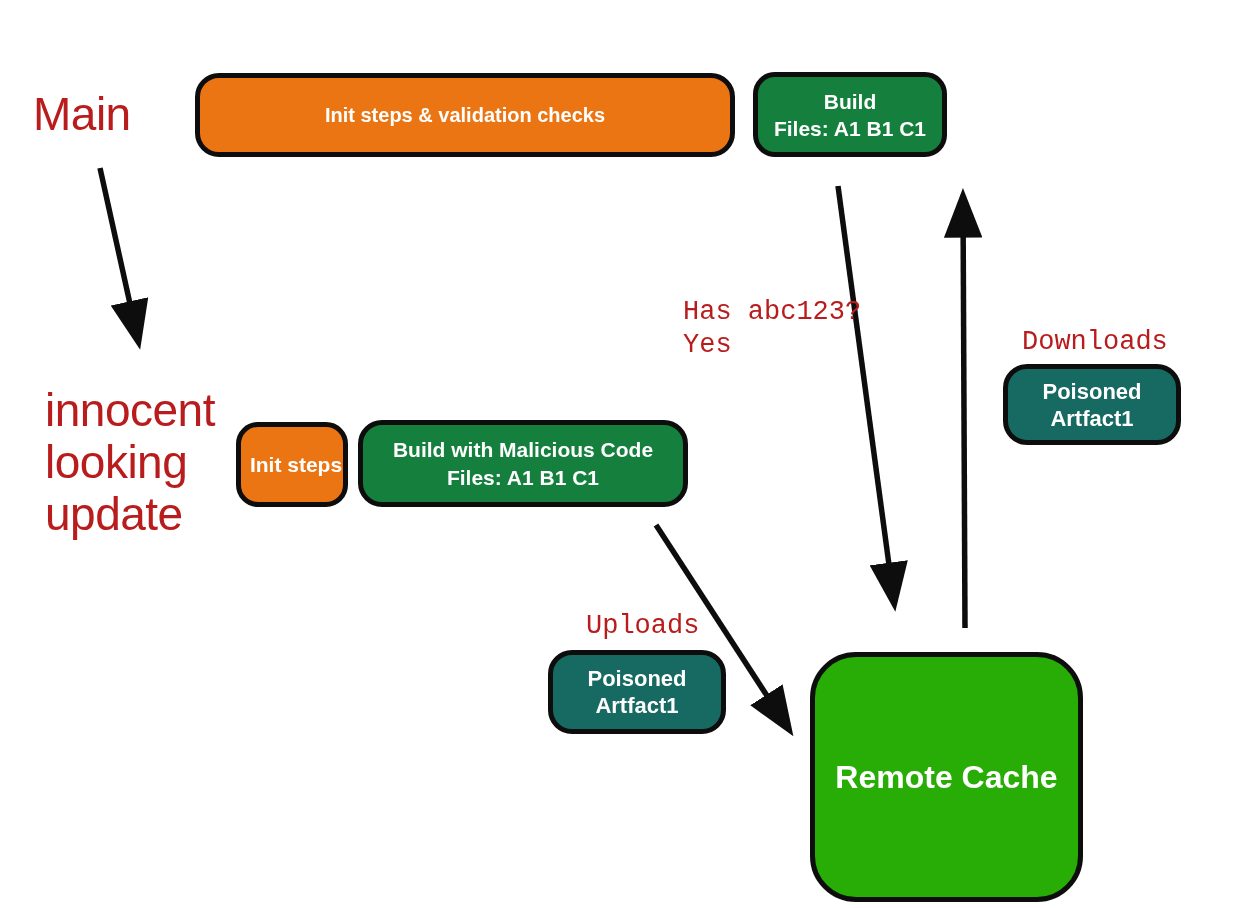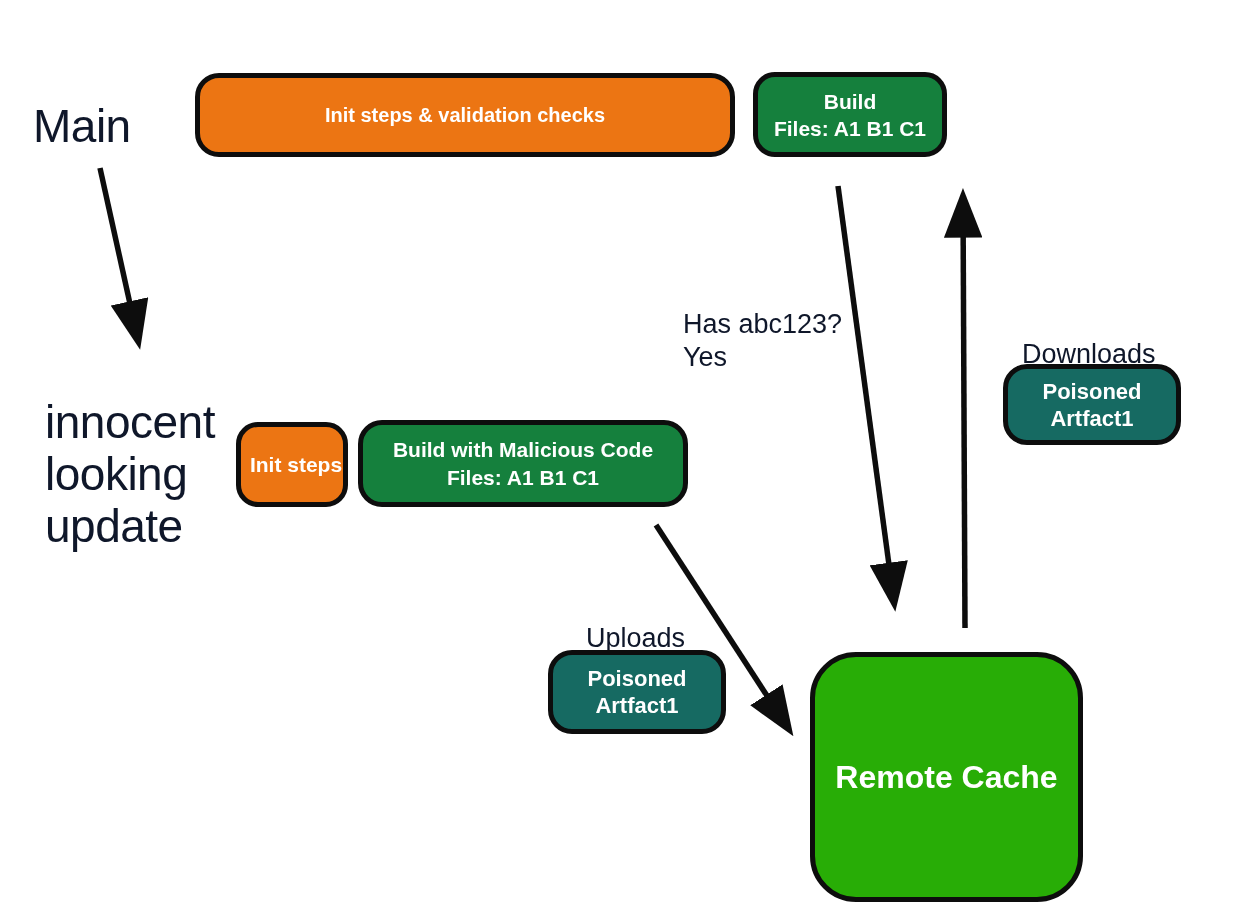--- a/index.html
+++ b/index.html
@@ -1,22 +1,22 @@
 <!DOCTYPE html>
 <html><head>
 <meta charset="utf-8">
 <style>
   html,body{margin:0;padding:0;background:#fff;}
   .canvas{
     position:relative;width:1250px;height:908px;background:#ffffff;overflow:hidden;
     font-family:"Liberation Sans", sans-serif;color:#0d0d0d;
   }
-  .freetext{position:absolute;color:#0f172a;margin-top:12px;}
+  .freetext{position:absolute;color:#b91c1c;}
   .t-big{font-size:46px;line-height:52px;letter-spacing:-0.5px;}
-  .t-med{font-size:27px;line-height:33px;}
+  .t-med{font-size:27px;line-height:33px;font-family:Liberation Mono, monospace;}
   .node{
     position:absolute;box-sizing:border-box;border:5px solid #0d0d0d;
     display:flex;flex-direction:column;align-items:center;justify-content:center;
     color:#fff;font-weight:bold;text-align:center;
   }
   .node span{display:block;}
   .orange{background:#EC7513;}
   .blue{background:#15803d;}
   .pink{background:#FA4BA2;}
   .teal{background:#166A62;}

